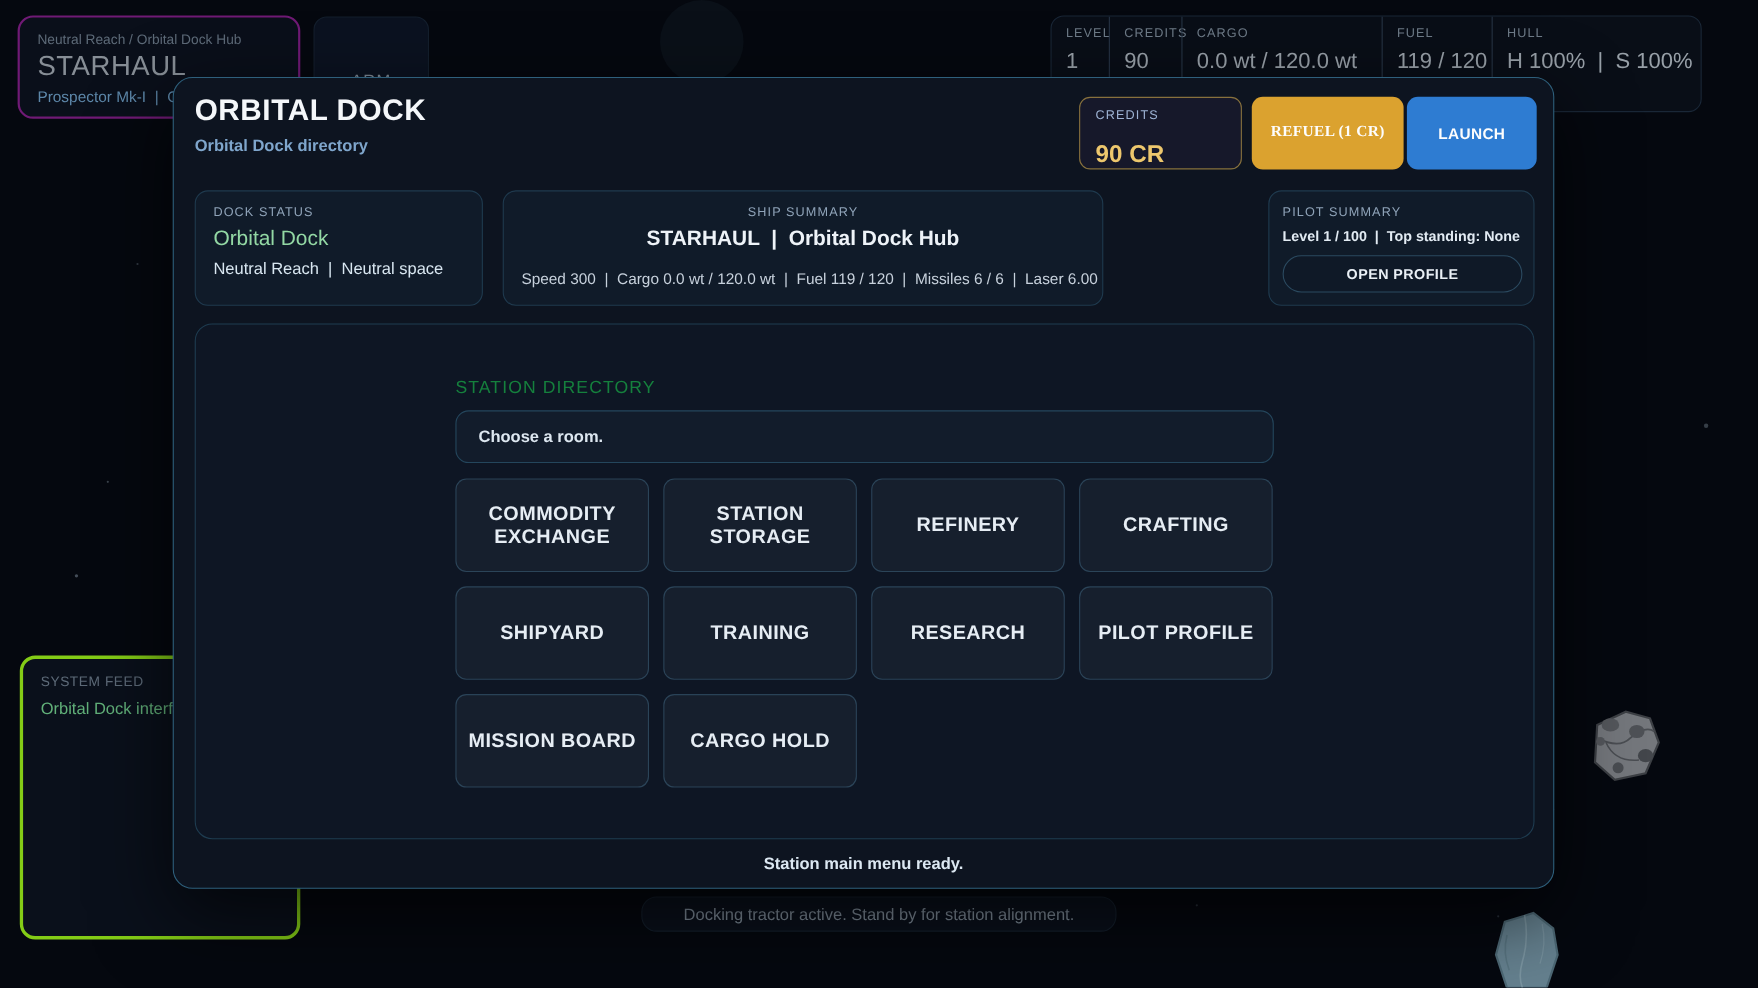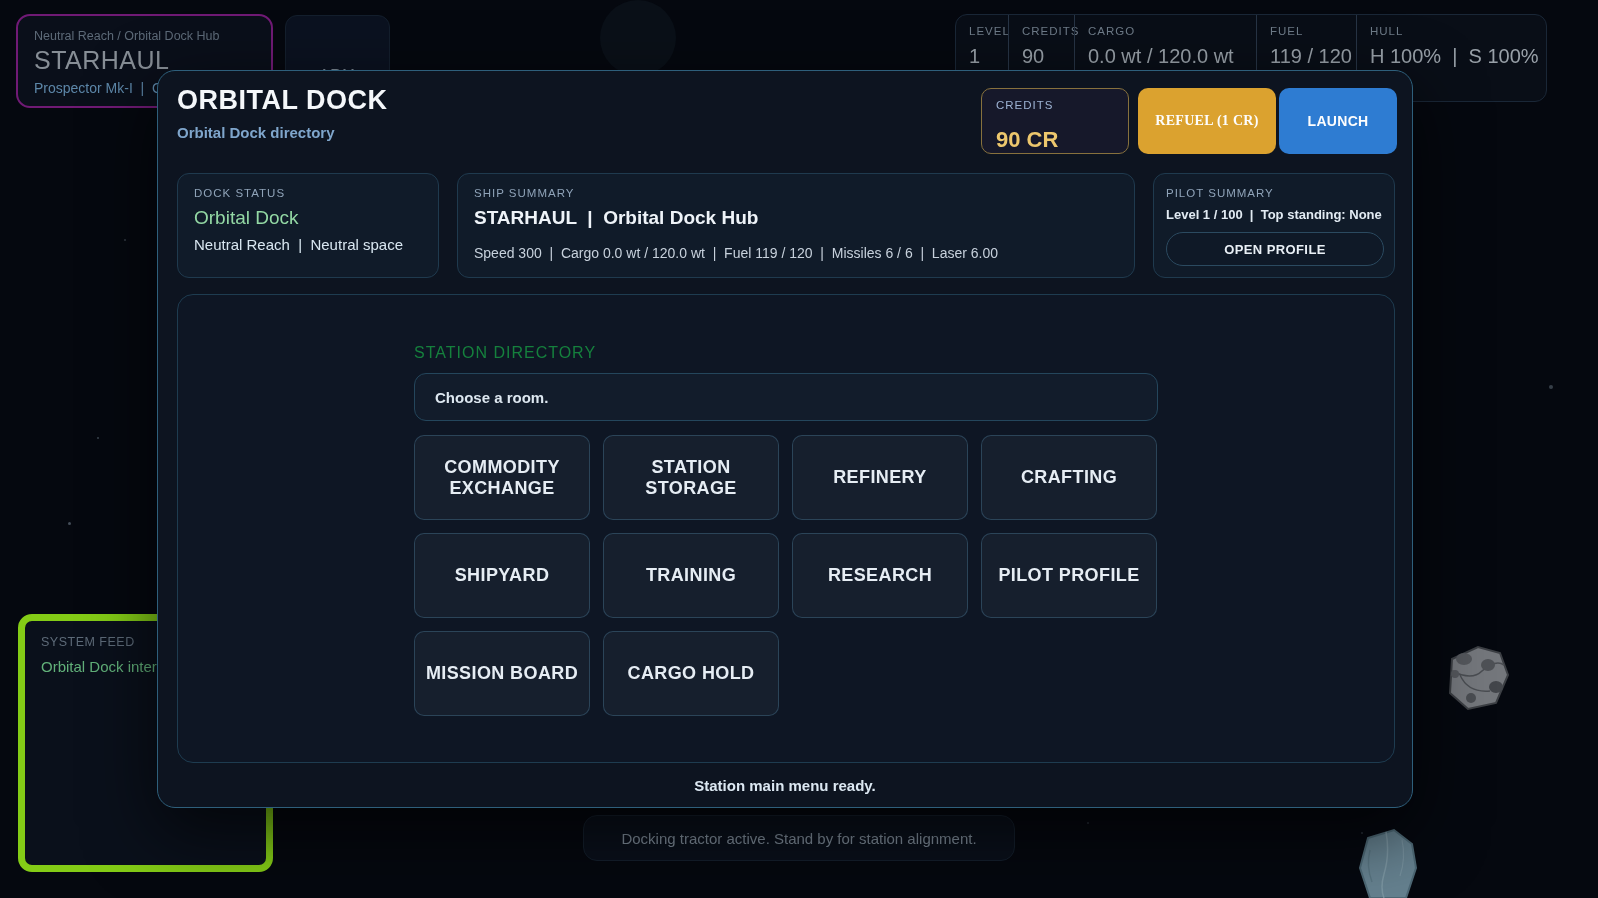--- a/index.html
+++ b/index.html
@@ -45,31 +45,31 @@
   .stat .lbl { font-size:11.5px; letter-spacing:1px; color:#6e7b88; }
   .stat .val { font-size:20px; color:#98a0a8; margin-top:8px; white-space:pre; }
   .stat.s-level { min-width:52px; }
   .stat.s-credits { min-width:66px; }
   .stat.s-cargo { min-width:182px; }
   .stat.s-fuel { min-width:100px; }
   .stat.s-hull { flex:1; }
 
   
   .system-feed {
-    position:absolute; left:18px; top:614px; width:255px; height:258px;
-    background:#0a101b; border:7px solid #84cc16; border-radius:14px;
+    position:absolute; left:18px; top:596px; width:255px; height:258px;
+    background:#0a101b; border:3px solid #84cc16; border-radius:14px;
     padding:14px 16px;
   }
   .system-feed .lbl { font-size:12.5px; letter-spacing:0.5px; color:#5d6a78; }
   .system-feed .entry { font-size:15px; color:#61b079; margin-top:9px; white-space:nowrap; }
 
   
   .toast {
     position:absolute; left:50%; transform:translateX(-50%); top:815px;
-    width:432px; height:46px; border-radius:14px;
+    width:432px; height:32px; border-radius:14px;
     background:#0a101b; border:1px solid #141f2c;
     display:flex; align-items:center; justify-content:center;
     font-size:15px; color:#7e8b98; white-space:nowrap;
   }
 
   
   .asteroid-gray { position:absolute; left:1438px; top:641px; }
   .asteroid-teal { position:absolute; left:1350px; top:824px; }
 
   
@@ -103,21 +103,21 @@
 
   .panel {
     position:absolute; top:102px; height:105px;
     background:#101b29; border:1px solid #1f3a4e; border-radius:12px;
     padding:13px 16px;
   }
   .panel .lbl { font-size:11.5px; letter-spacing:1px; color:#8fa3b8; }
   .panel-dock { left:19px; width:262px; }
   .panel-dock .name { font-size:19px; color:#93d8a4; margin-top:8px; }
   .panel-dock .region { font-size:15px; color:#d9e7f1; margin-top:7px; white-space:pre; }
-  .panel-ship { left:299px; width:678px; }
+  .panel-ship { left:299px; width:546px;text-align:center; }
   .panel-ship .headline { font-size:19px; font-weight:bold; color:#eef3f8; margin-top:8px; white-space:pre; }
   .panel-ship .stats { font-size:14px; color:#c7d1dc; margin-top:16px; white-space:pre; }
   .panel-pilot { left:995px; width:242px; padding:13px 12px; }
   .panel-pilot .line { font-size:13px; font-weight:bold; color:#e2ebf3; margin-top:8px; white-space:pre; }
   .open-profile-btn {
     display:block; margin:10px auto 0 auto; width:218px; height:34px;
     background:#0f1927; border:1px solid #2b4a60; border-radius:17px;
     font-size:13px; font-weight:bold; color:#e9eff5; letter-spacing:0.4px;
   }
 

